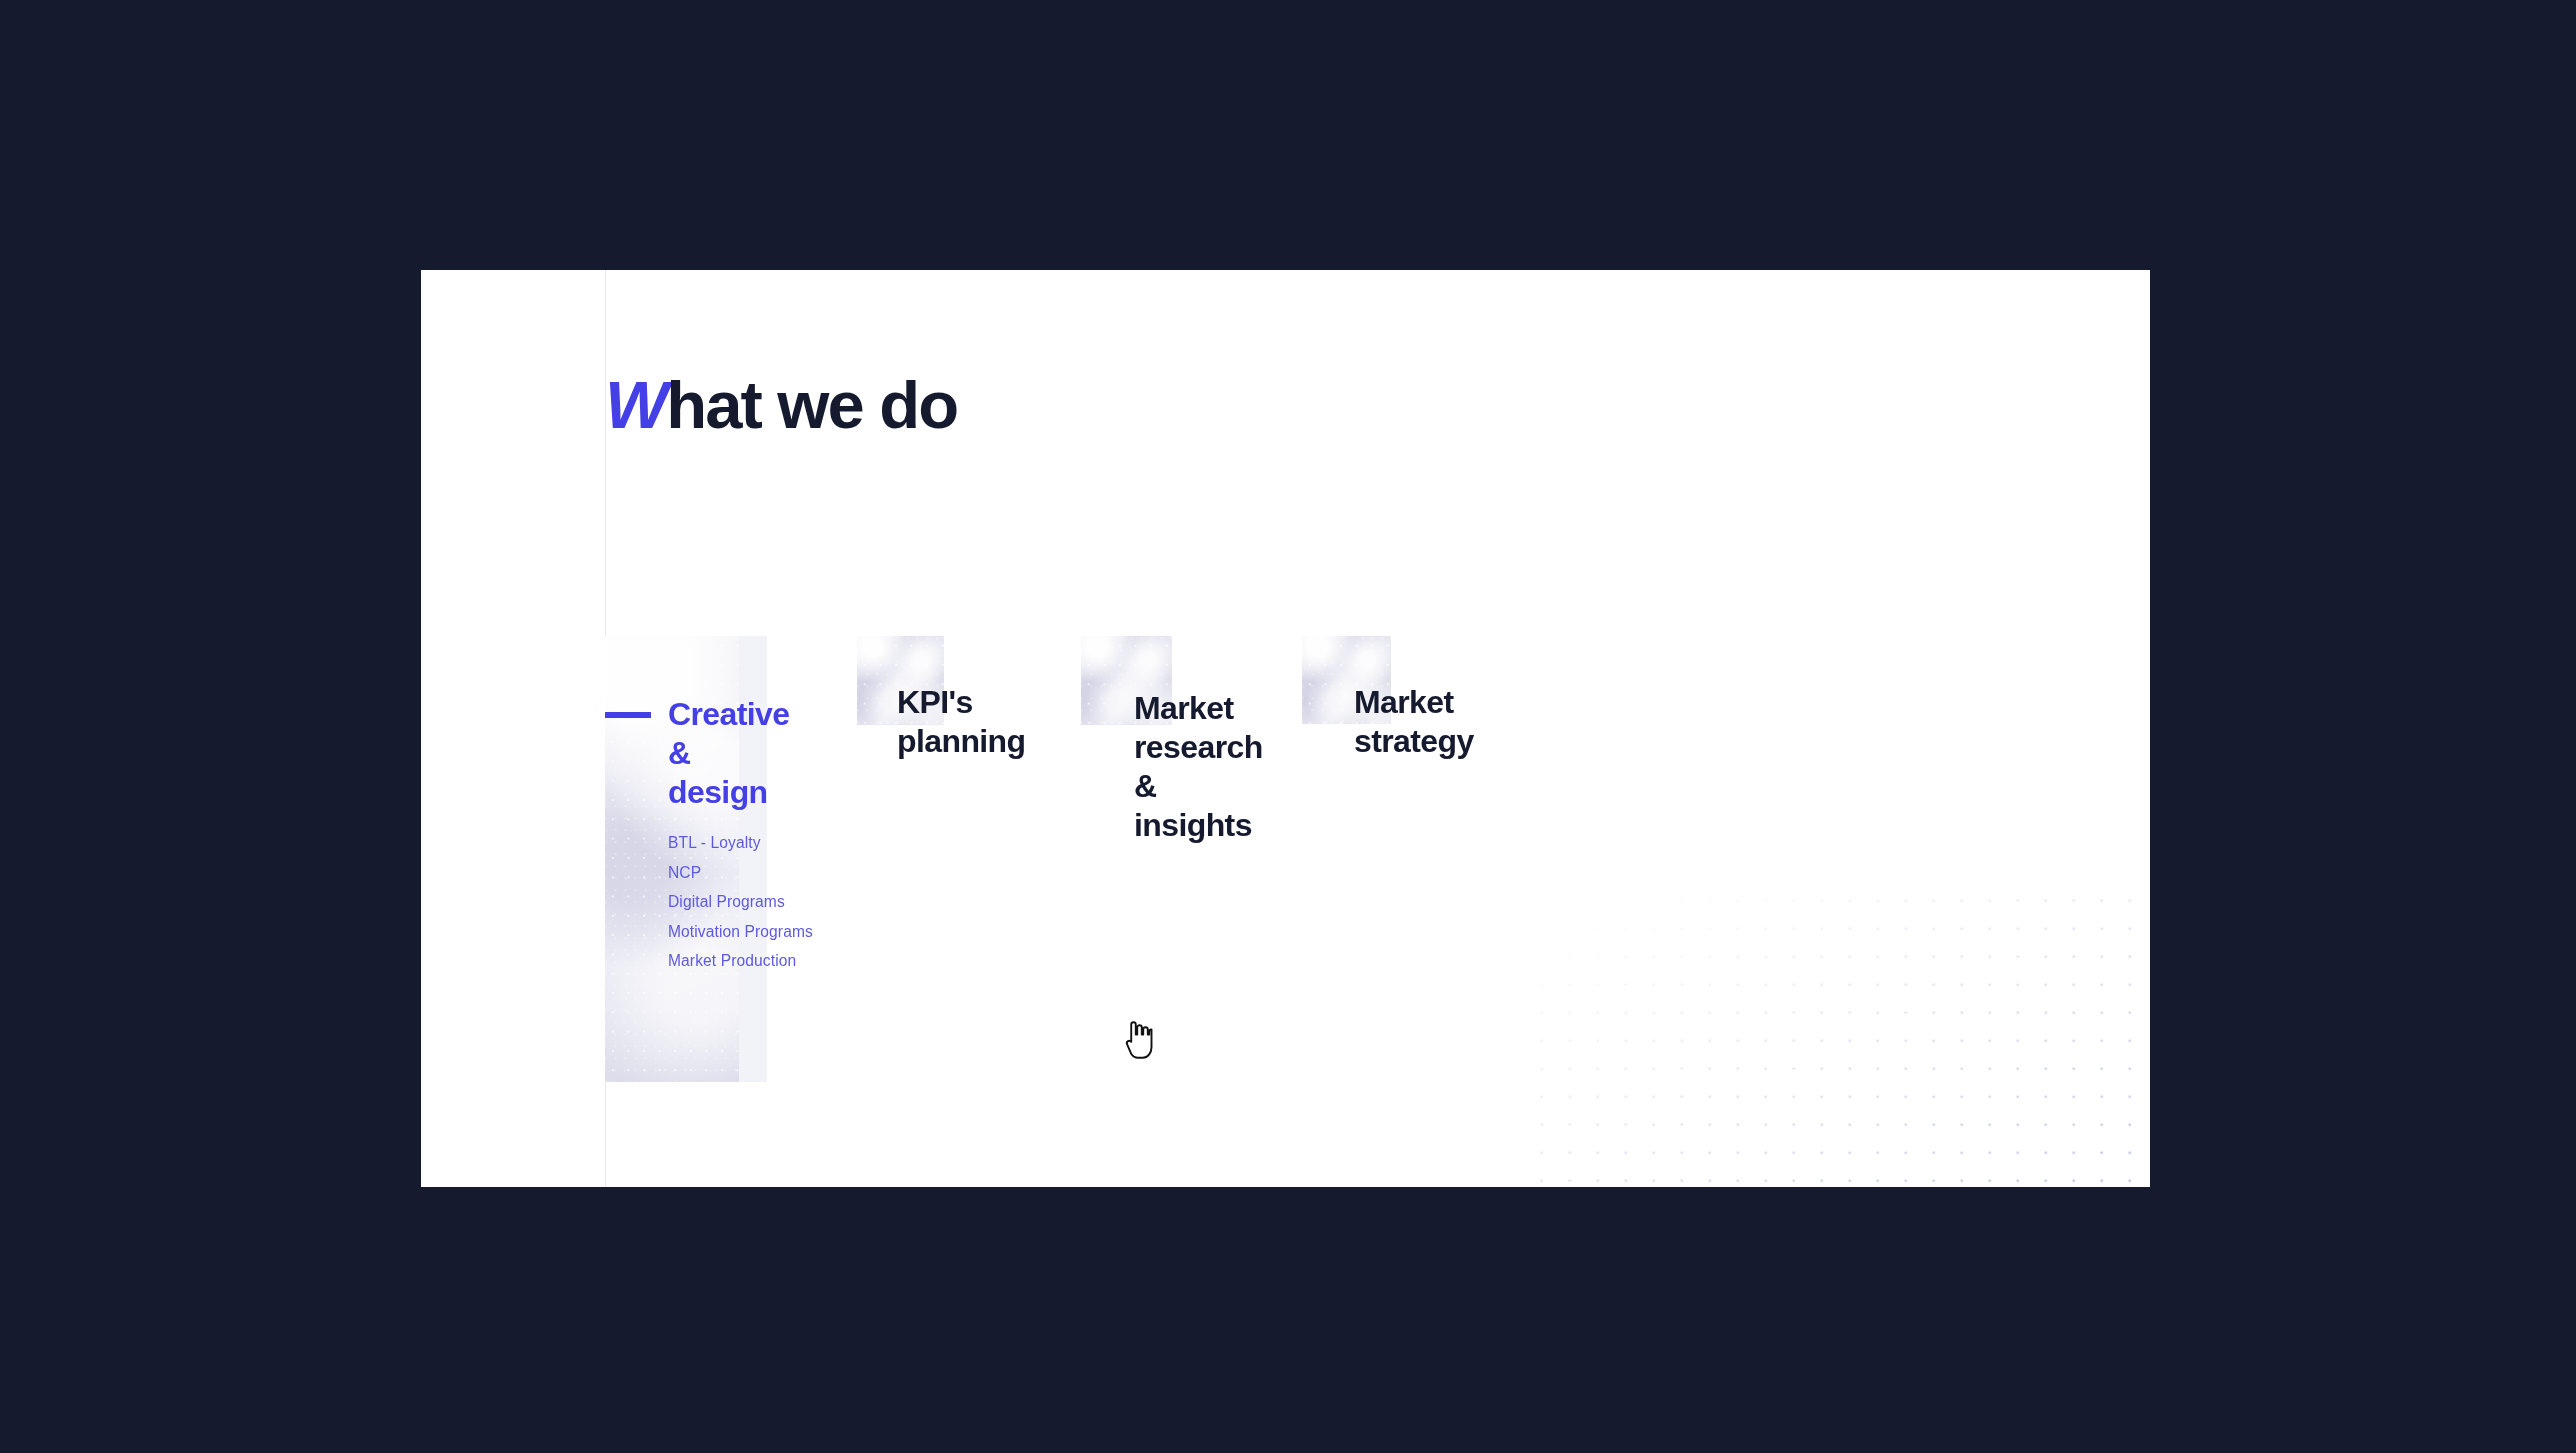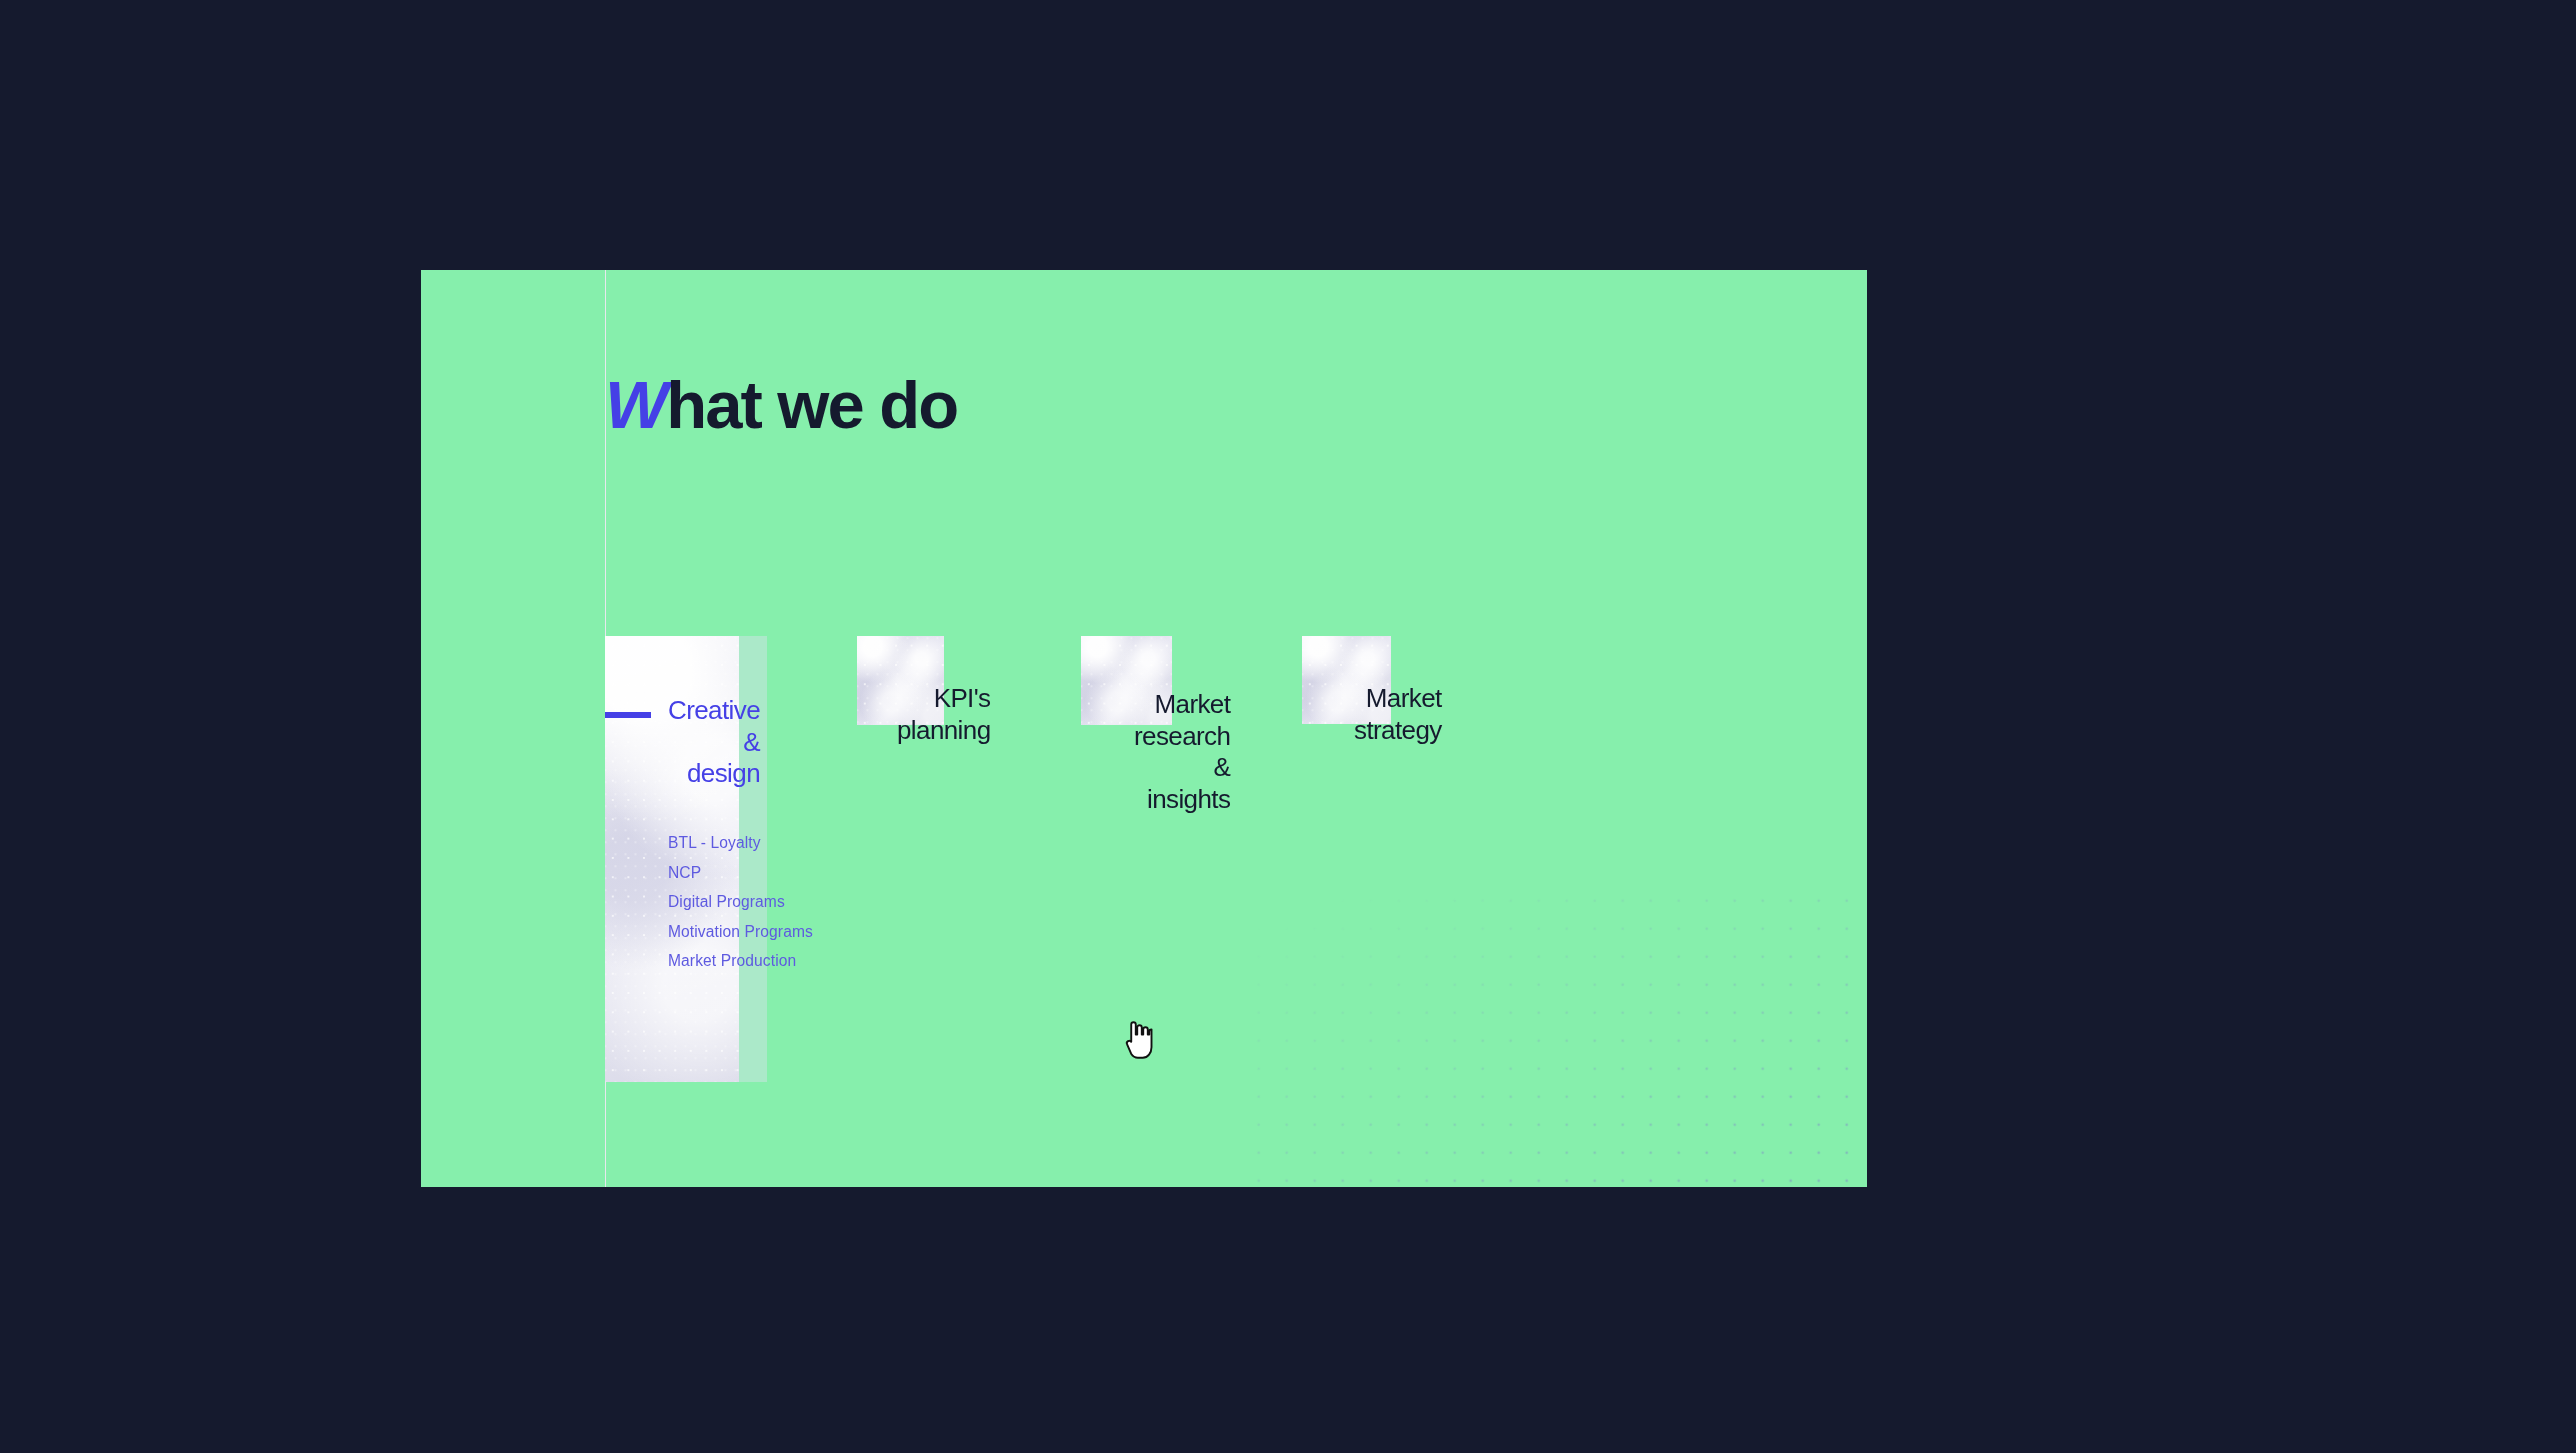--- a/index.html
+++ b/index.html
@@ -14,23 +14,23 @@
     background: #151a2e;
     font-family: "Liberation Sans", sans-serif;
     position: relative;
   }
 
   
   #viewport {
     position: absolute;
     left: 421px;
     top: 270px;
-    width: 1446px;
+    width: 1729px;
     height: 917px;
-    background: #86efac;
+    background: #ffffff;
     overflow: hidden;
   }
 
   
   #grid-rule {
     position: absolute;
     left: 184px;
     top: 0;
     width: 0.9px;
     height: 100%;
@@ -105,27 +105,26 @@
     background-image:
       radial-gradient(rgba(255,255,255,.9) 0.8px, transparent 1px),
       radial-gradient(rgba(255,255,255,.55) 0.6px, transparent 0.8px);
     background-size: 15.6px 19.3px, 10px 12px;
     background-position: 0 0, 5.5px 8.3px;
     opacity: .75;
   }
 
   .card-title {
     position: absolute;
-    font-size: 26px;
-    font-weight: 400;
+    font-size: 32px;
+    font-weight: 700;
     line-height: 1.22;
     letter-spacing: -0.6px;
     color: #151a2e;
     white-space: pre-line;
-    text-align: right;
   }
 
   
   #card-creative { left: 184px; }
   #card-creative .tex {
     width: 134px;
     height: 446px;
     background-image:
       radial-gradient(circle at 30% 8%, rgba(255,255,255,.95) 0 11%, rgba(255,255,255,0) 36%),
       radial-gradient(circle at 80% 30%, rgba(255,255,255,.8) 0 9%, rgba(255,255,255,0) 32%),

